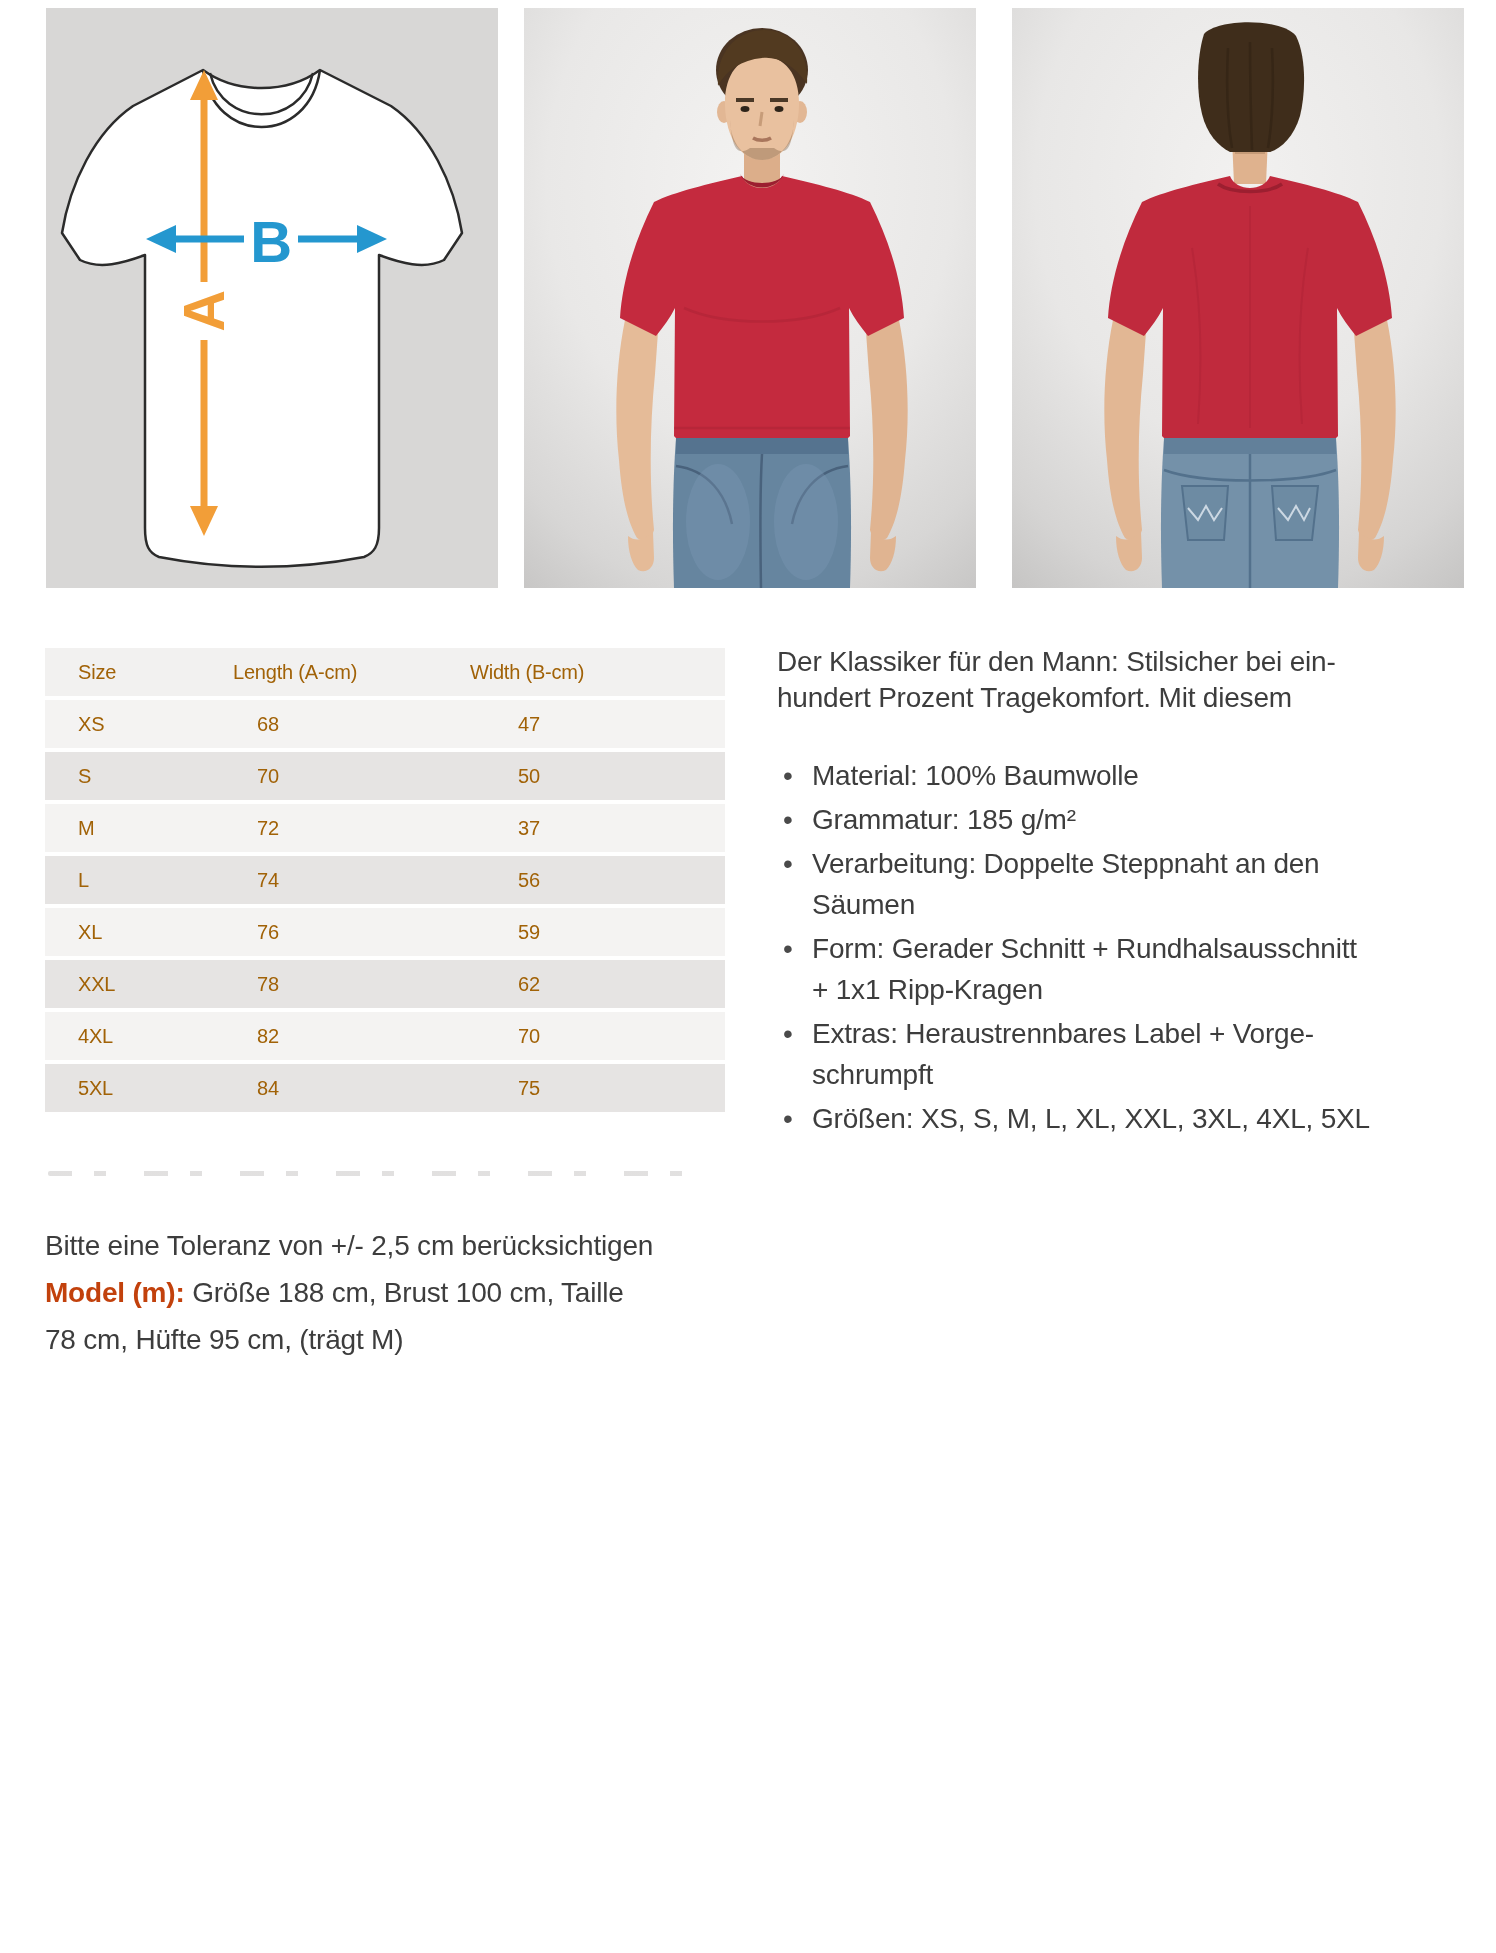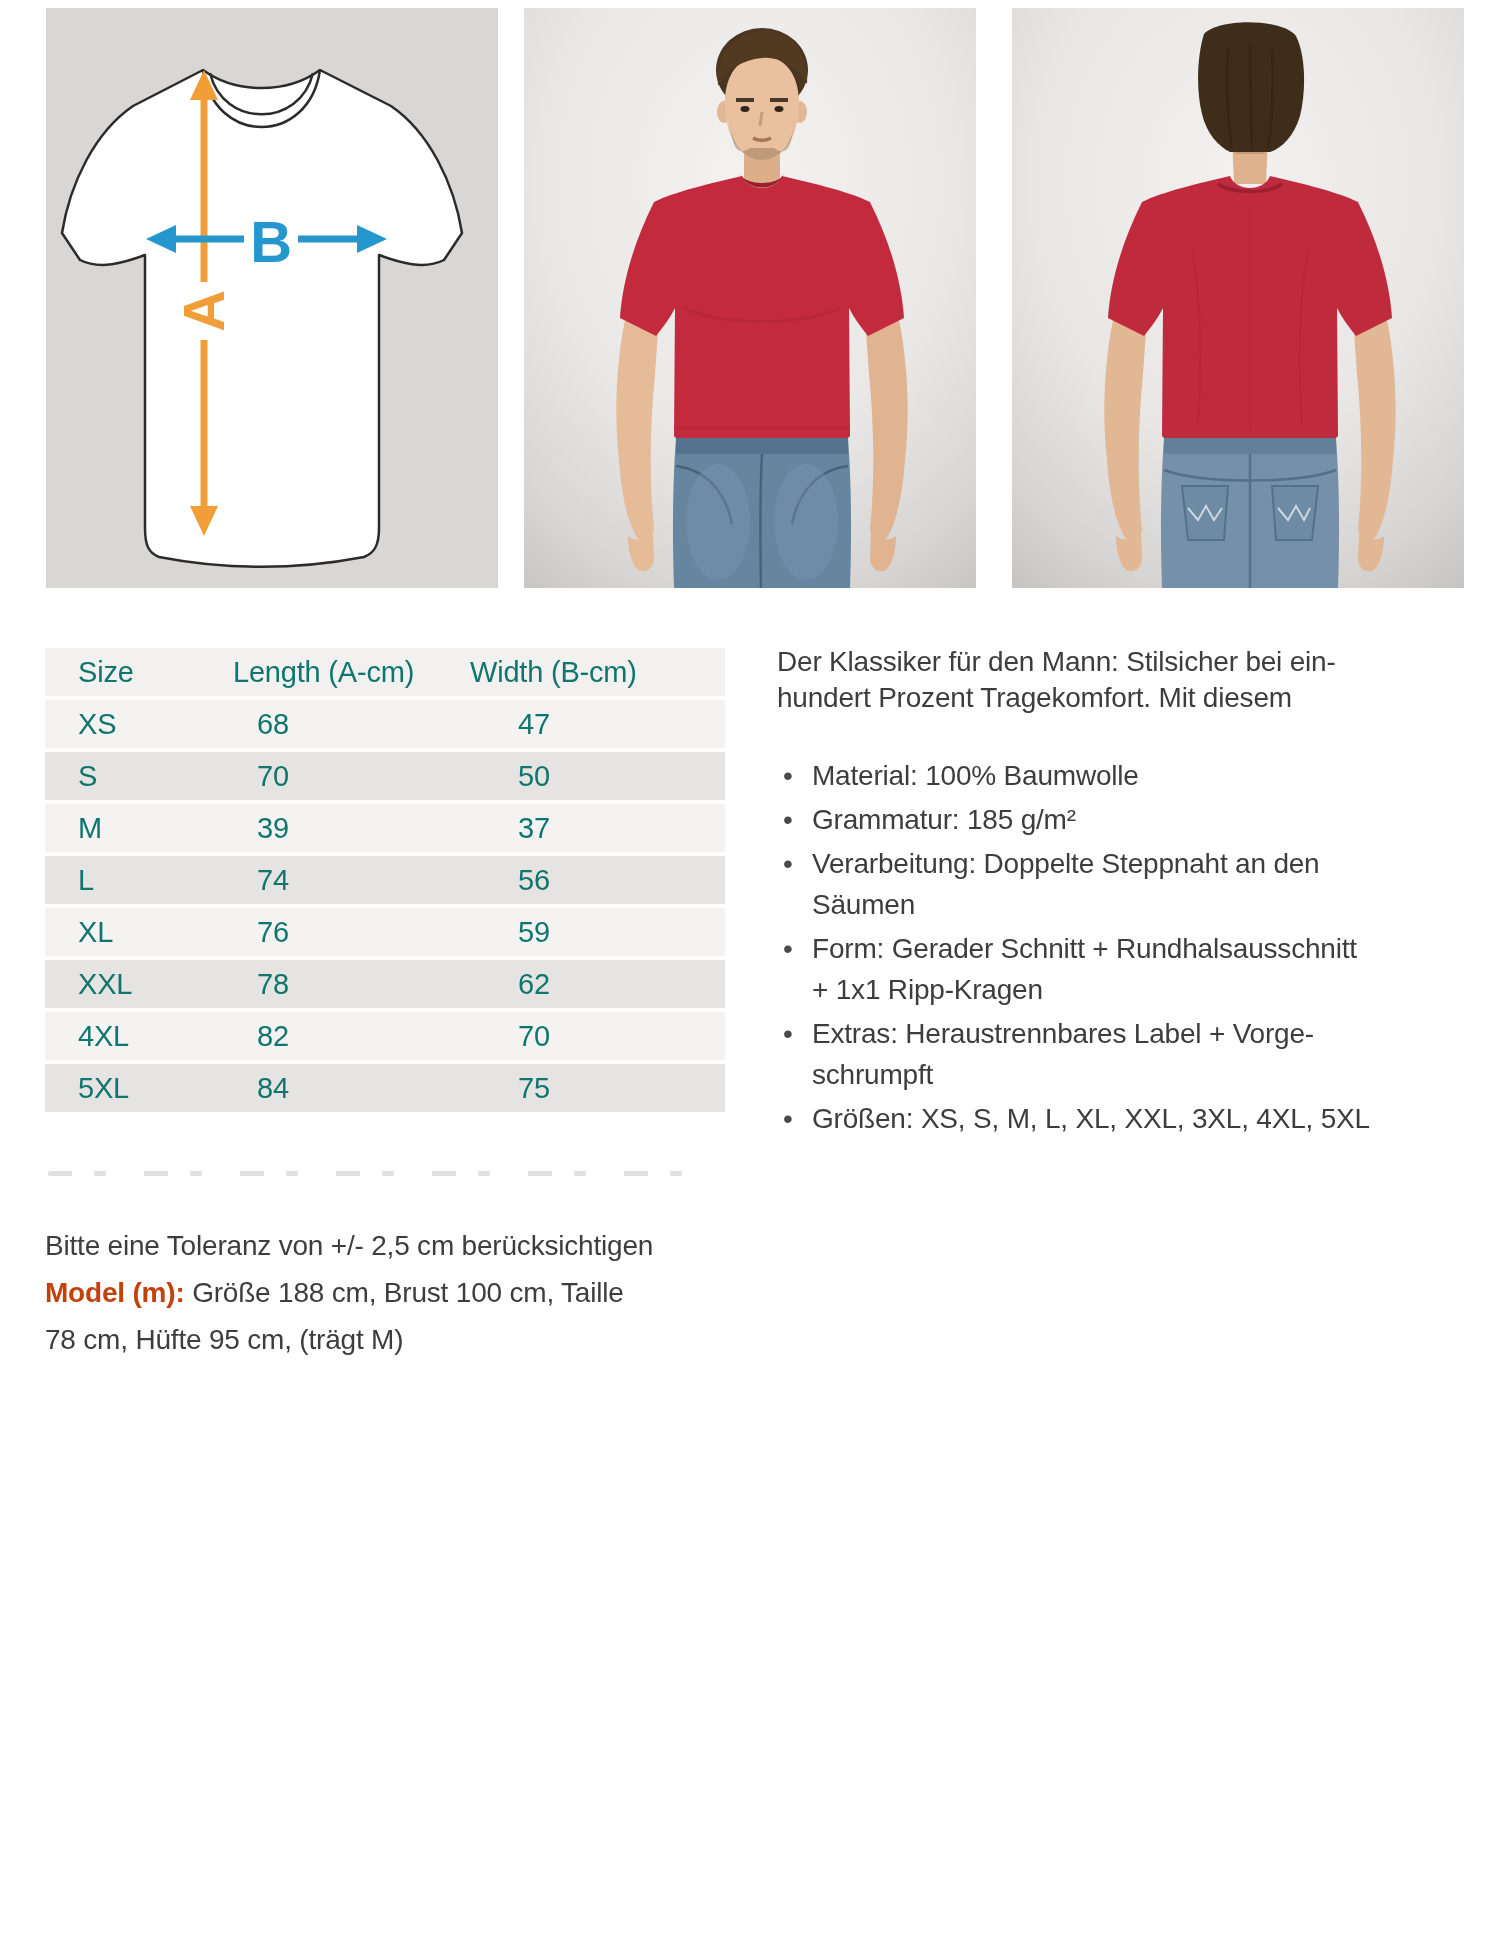--- a/index.html
+++ b/index.html
@@ -7,21 +7,21 @@
         font-family:"Liberation Sans",sans-serif;color:#3d3d3d;overflow:hidden;letter-spacing:-0.2px;}
 
   
   .img-block{position:absolute;top:8px;width:452px;height:580px;overflow:hidden;}
   #diagram-block{left:46px;background:#d8d7d6;}
   #photo-front{left:524px;}
   #photo-back{left:1012px;}
   .img-block svg{display:block;width:100%;height:100%;}
 
   
-  .size-table{position:absolute;left:45px;top:648px;width:680px;font-size:29px;color:#0f766e;}
+  .size-table{position:absolute;left:45px;top:648px;width:680px;font-size:20px;color:#a16207;}
   .thead,.trow{display:grid;grid-template-columns:155px 237px 1fr;align-items:center;padding-left:33px;box-sizing:border-box;}
   .thead{height:48px;background:#f2f1f0;}
   .trow{height:48px;margin-top:4px;gap:24px;}
   #table-rows .trow:nth-child(even){background:#e6e4e3;}
   #table-rows .trow:nth-child(odd){background:#f4f3f2;}
 
   
   .clipped-strip{position:absolute;left:48px;top:1171px;width:672px;height:5px;opacity:.55;border-radius:2px;
     background:repeating-linear-gradient(90deg,#c9c7c6 0 24px,transparent 24px 46px,#c9c7c6 46px 58px,transparent 58px 96px);}
 
@@ -185,21 +185,21 @@
         </div>
 
         <div class="trow">
           <div>S</div>
           <div>70</div>
           <div>50</div>
         </div>
 
         <div class="trow">
           <div>M</div>
-          <div>39</div>
+          <div>72</div>
           <div>37</div>
         </div>
 
         <div class="trow">
           <div>L</div>
           <div>74</div>
           <div>56</div>
         </div>
 
         <div class="trow">

